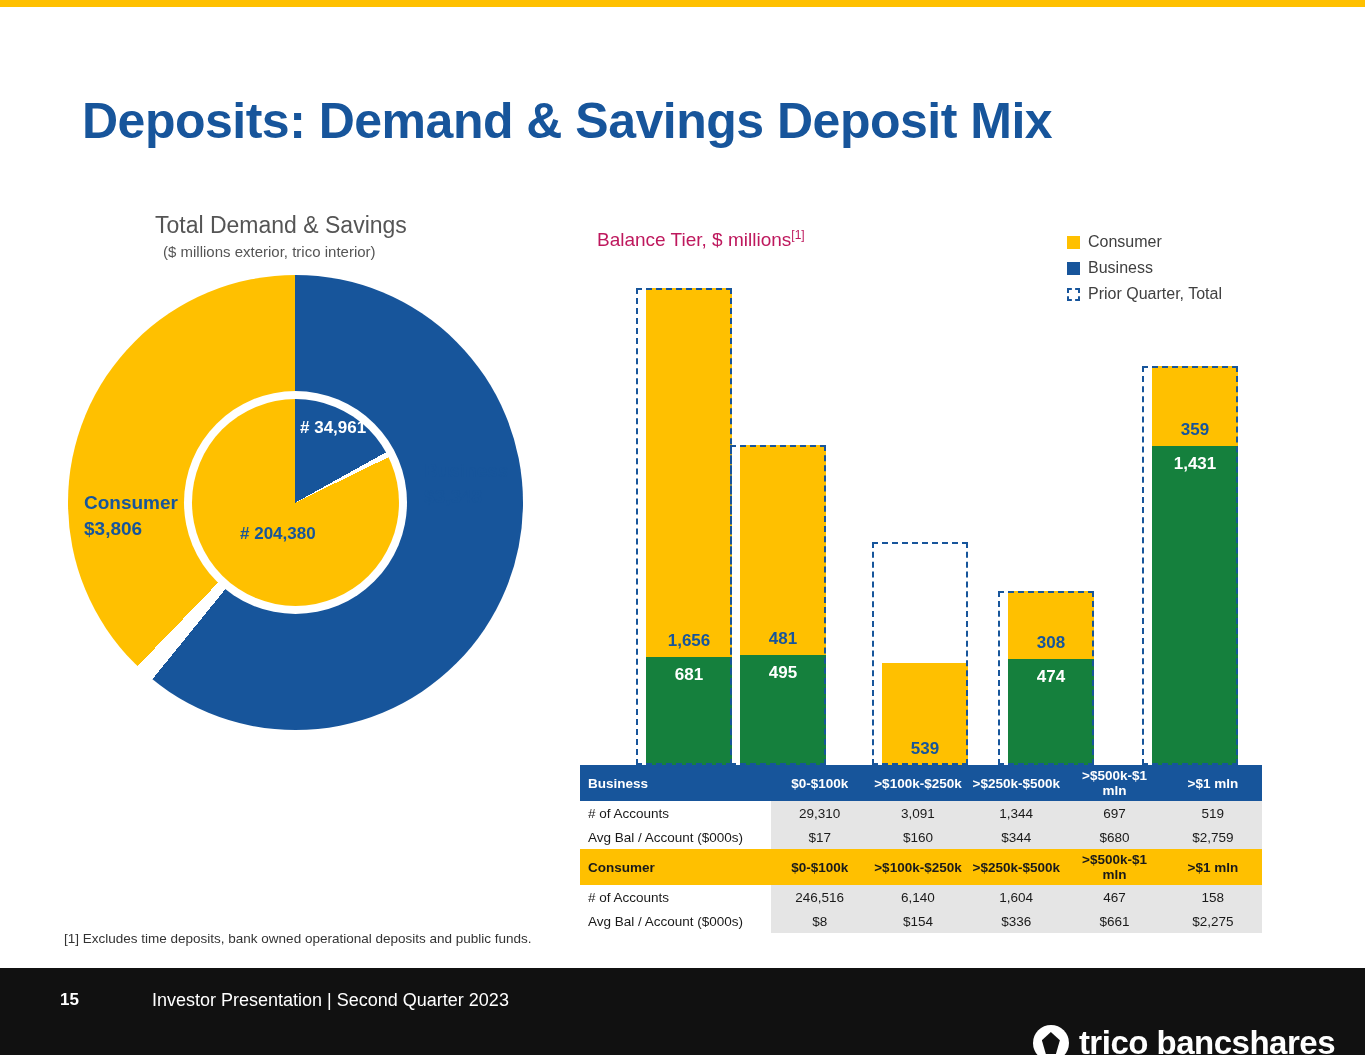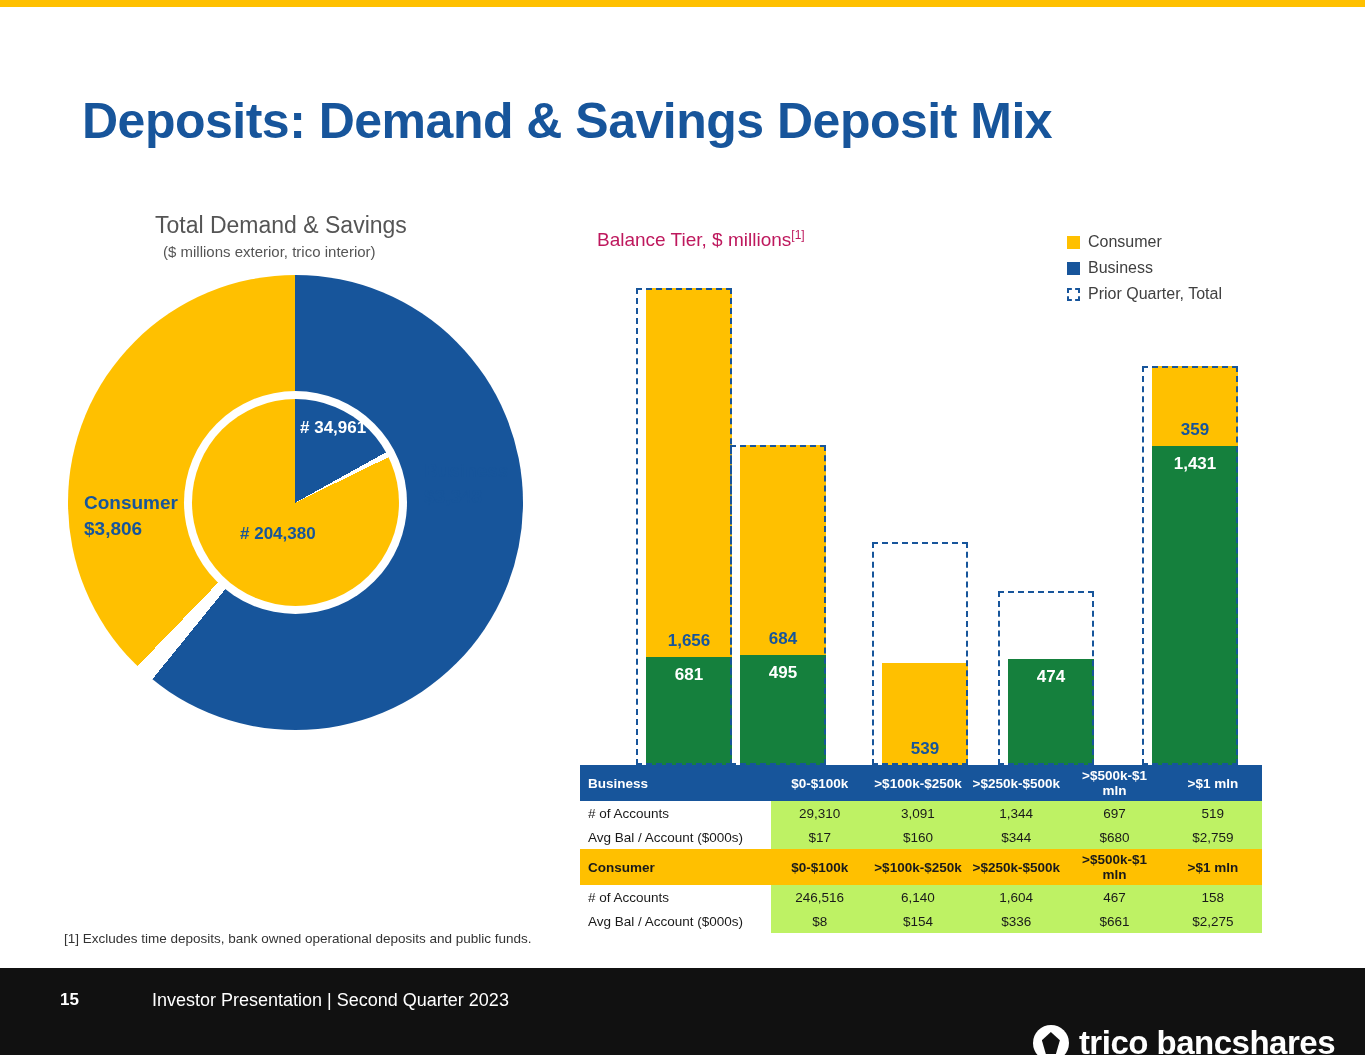--- a/index.html
+++ b/index.html
@@ -99,21 +99,21 @@
   
   .tbl {
     position:absolute; left:580px; top:765px; width:682px;
     border-collapse:collapse; font-size:13.5px; color:#1a1a1a;
   }
   .tbl td { padding:3px 4px; height:24px; }
   .tbl .hdr-bus td { background:#17559B; color:#ffffff; font-weight:bold; }
   .tbl .hdr-con td { background:#FFC000; color:#1a1a1a; font-weight:bold; }
   .tbl .lbl-col { text-align:left; padding-left:8px; width:190px; background:#ffffff; }
   .tbl .num { text-align:center; width:98px; background:#ffffff; }
-  .tbl tr.alt .num { background:#bef264; }
+  .tbl tr.alt .num { background:#e5e5e5; }
   .tbl .hdr-bus .lbl-col, .tbl .hdr-bus .num { background:#17559B; }
   .tbl .hdr-con .lbl-col, .tbl .hdr-con .num { background:#FFC000; }
 
   .footnote {
     position:absolute; left:64px; top:931px;
     font-size:13.5px; color:#333333;
   }
 
   
   .footer {
@@ -195,34 +195,37 @@
       <div class="seg-consumer" style="height: 368.836px; position: relative;">
         <div class="bar-val val-consumer" style="bottom: 6px;">1,656</div>
       </div>
       <div class="seg-business" style="height: 108.245px; position: relative;">
         <div class="bar-val val-business" style="top: 8px;">681</div>
       </div>
       <div class="prior-box" style="height: 477.082px; bottom: 0px; left: 0px;"></div>
     </div>
     <div class="bar-group" style="left: 170px; width: 96px;">
       <div class="seg-consumer" style="height: 210.255px; position: relative;">
-        <div class="bar-val val-consumer" style="bottom: 6px;">684</div>
+        <div class="bar-val val-consumer" style="bottom: 6px;">481</div>
       </div>
       <div class="seg-business" style="height: 110.25px; position: relative;">
         <div class="bar-val val-business" style="top: 8px;">495</div>
       </div>
       <div class="prior-box" style="height: 320.505px; bottom: 0px; left: 0px;"></div>
     </div>
     <div class="bar-group" style="left: 312px; width: 96px;">
       <div class="seg-consumer" style="height: 102px; position: relative;">
         <div class="bar-val val-consumer" style="bottom: 6px;">539</div>
       </div>
       <div class="prior-box" style="height: 222.95px; bottom: 0px; left: 0px;"></div>
     </div>
     <div class="bar-group" style="left: 438px; width: 96px;">
+      <div class="seg-consumer" style="height: 68.6px; position: relative;">
+        <div class="bar-val val-consumer" style="bottom: 6px;">308</div>
+      </div>
       <div class="seg-business" style="height: 105.573px; position: relative;">
         <div class="bar-val val-business" style="top: 8px;">474</div>
       </div>
       <div class="prior-box" style="height: 174.173px; bottom: 0px; left: 0px;"></div>
     </div>
     <div class="bar-group" style="left: 582px; width: 96px;">
       <div class="seg-consumer" style="height: 79.9591px; position: relative;">
         <div class="bar-val val-consumer" style="bottom: 6px;">359</div>
       </div>
       <div class="seg-business" style="height: 318.723px; position: relative;">

